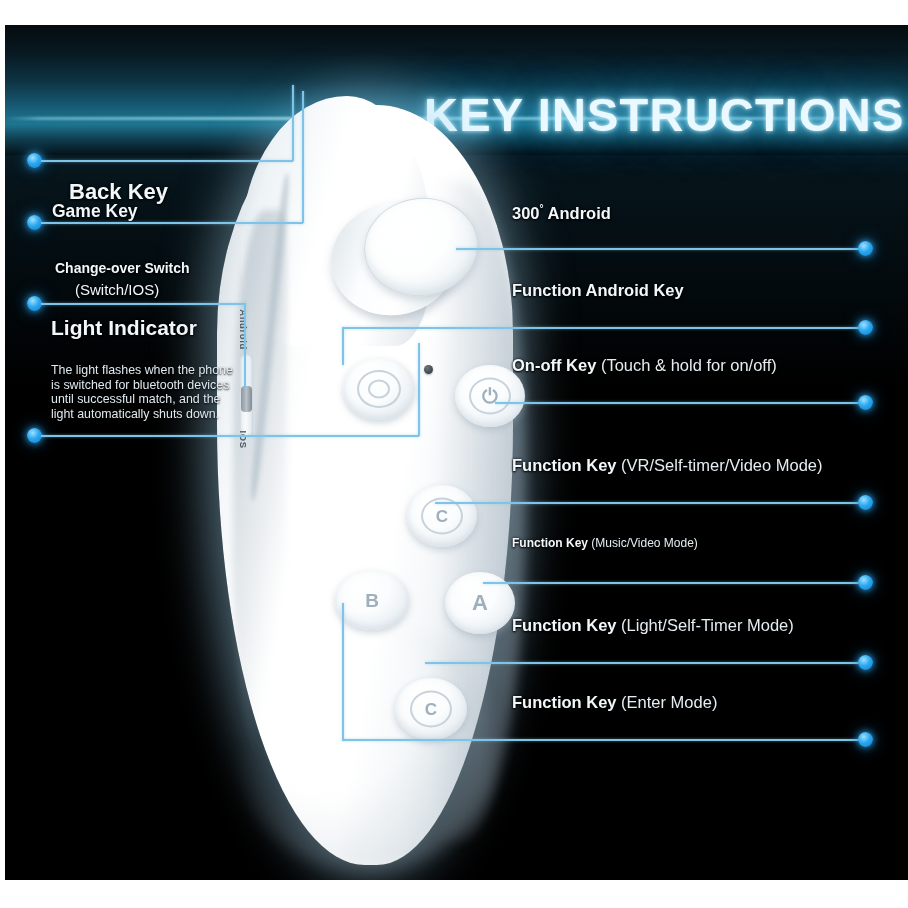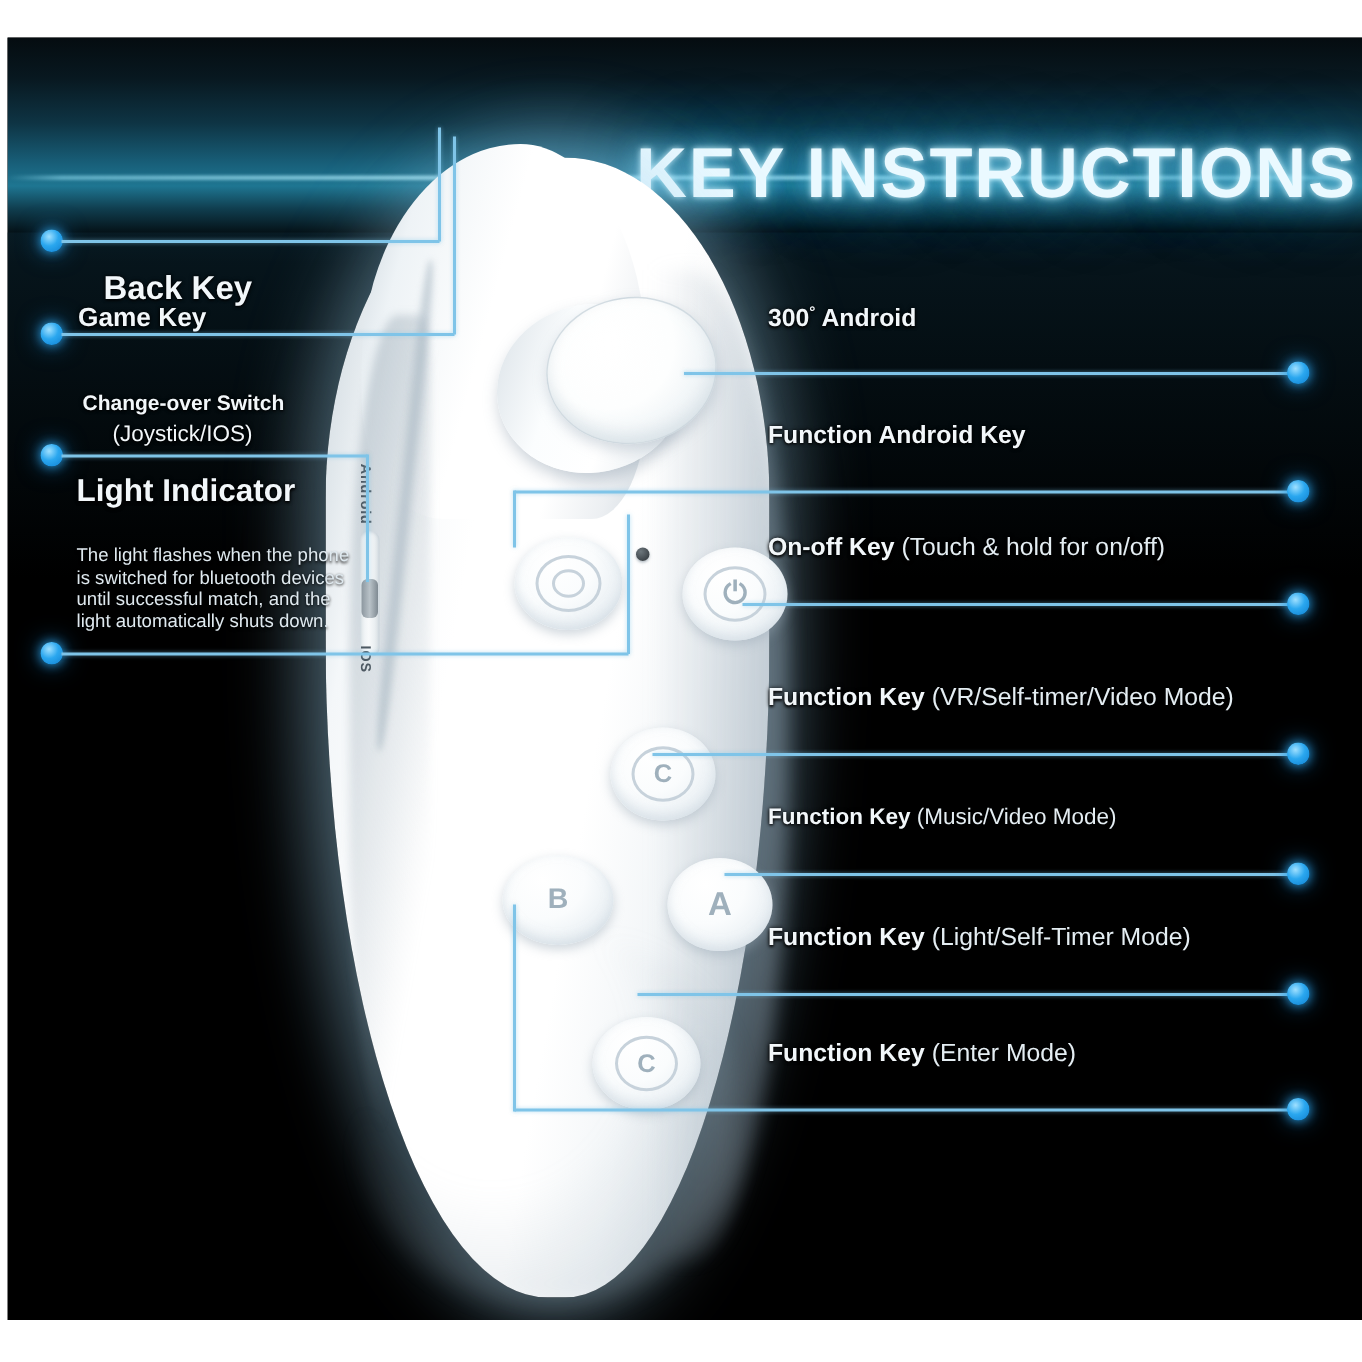--- a/index.html
+++ b/index.html
@@ -302,21 +302,21 @@
 
     <div class="callout">
       <div class="label" style="left:47px;top:176px;font-size:17.5px;">Game Key</div>
       <div class="dot" style="left:22px;top:190px;"></div>
       <div class="lead h" style="left:36px;top:197px;width:262px;"></div>
       <div class="lead v" style="left:297px;top:66px;height:132px;"></div>
     </div>
 
     <div class="callout">
       <div class="label" style="left:50px;top:235px;font-size:14px;">Change-over Switch</div>
-      <div class="label" style="left:70px;top:256px;font-size:15px;font-weight:400;">(Joystick/IOS)</div>
+      <div class="label" style="left:70px;top:256px;font-size:15px;font-weight:400;">(Switch/IOS)</div>
       <div class="dot" style="left:22px;top:271px;"></div>
       <div class="lead h" style="left:36px;top:278px;width:204px;"></div>
       <div class="lead v" style="left:239px;top:278px;height:85px;"></div>
     </div>
 
     <div class="callout">
       <div class="label" style="left:46px;top:291px;font-size:21px;">Light Indicator</div>
       <div id="light-desc">The light flashes when the phone is switched for bluetooth devices until successful match, and the light automatically shuts down.</div>
       <div class="dot" style="left:22px;top:403px;"></div>
       <div class="lead h" style="left:36px;top:410px;width:378px;"></div>
@@ -351,21 +351,21 @@
 
     <div class="callout">
       <div class="label" style="left:507px;top:431px;font-size:16.5px;">
         <span>Function Key</span><span class="sub"> (VR/Self-timer/Video Mode)</span>
       </div>
       <div class="lead h" style="left:430px;top:477px;width:430px;"></div>
       <div class="dot" style="left:853px;top:470px;"></div>
     </div>
 
     <div class="callout">
-      <div class="label" style="left:507px;top:511px;font-size:15px;">
+      <div class="label" style="left:507px;top:511px;font-size:12px;">
         <span>Function Key</span><span class="sub"> (Music/Video Mode)</span>
       </div>
       <div class="lead h" style="left:478px;top:557px;width:382px;"></div>
       <div class="dot" style="left:853px;top:550px;"></div>
     </div>
 
     <div class="callout">
       <div class="label" style="left:507px;top:591px;font-size:16.5px;">
         <span>Function Key</span><span class="sub"> (Light/Self-Timer Mode)</span>
       </div>

